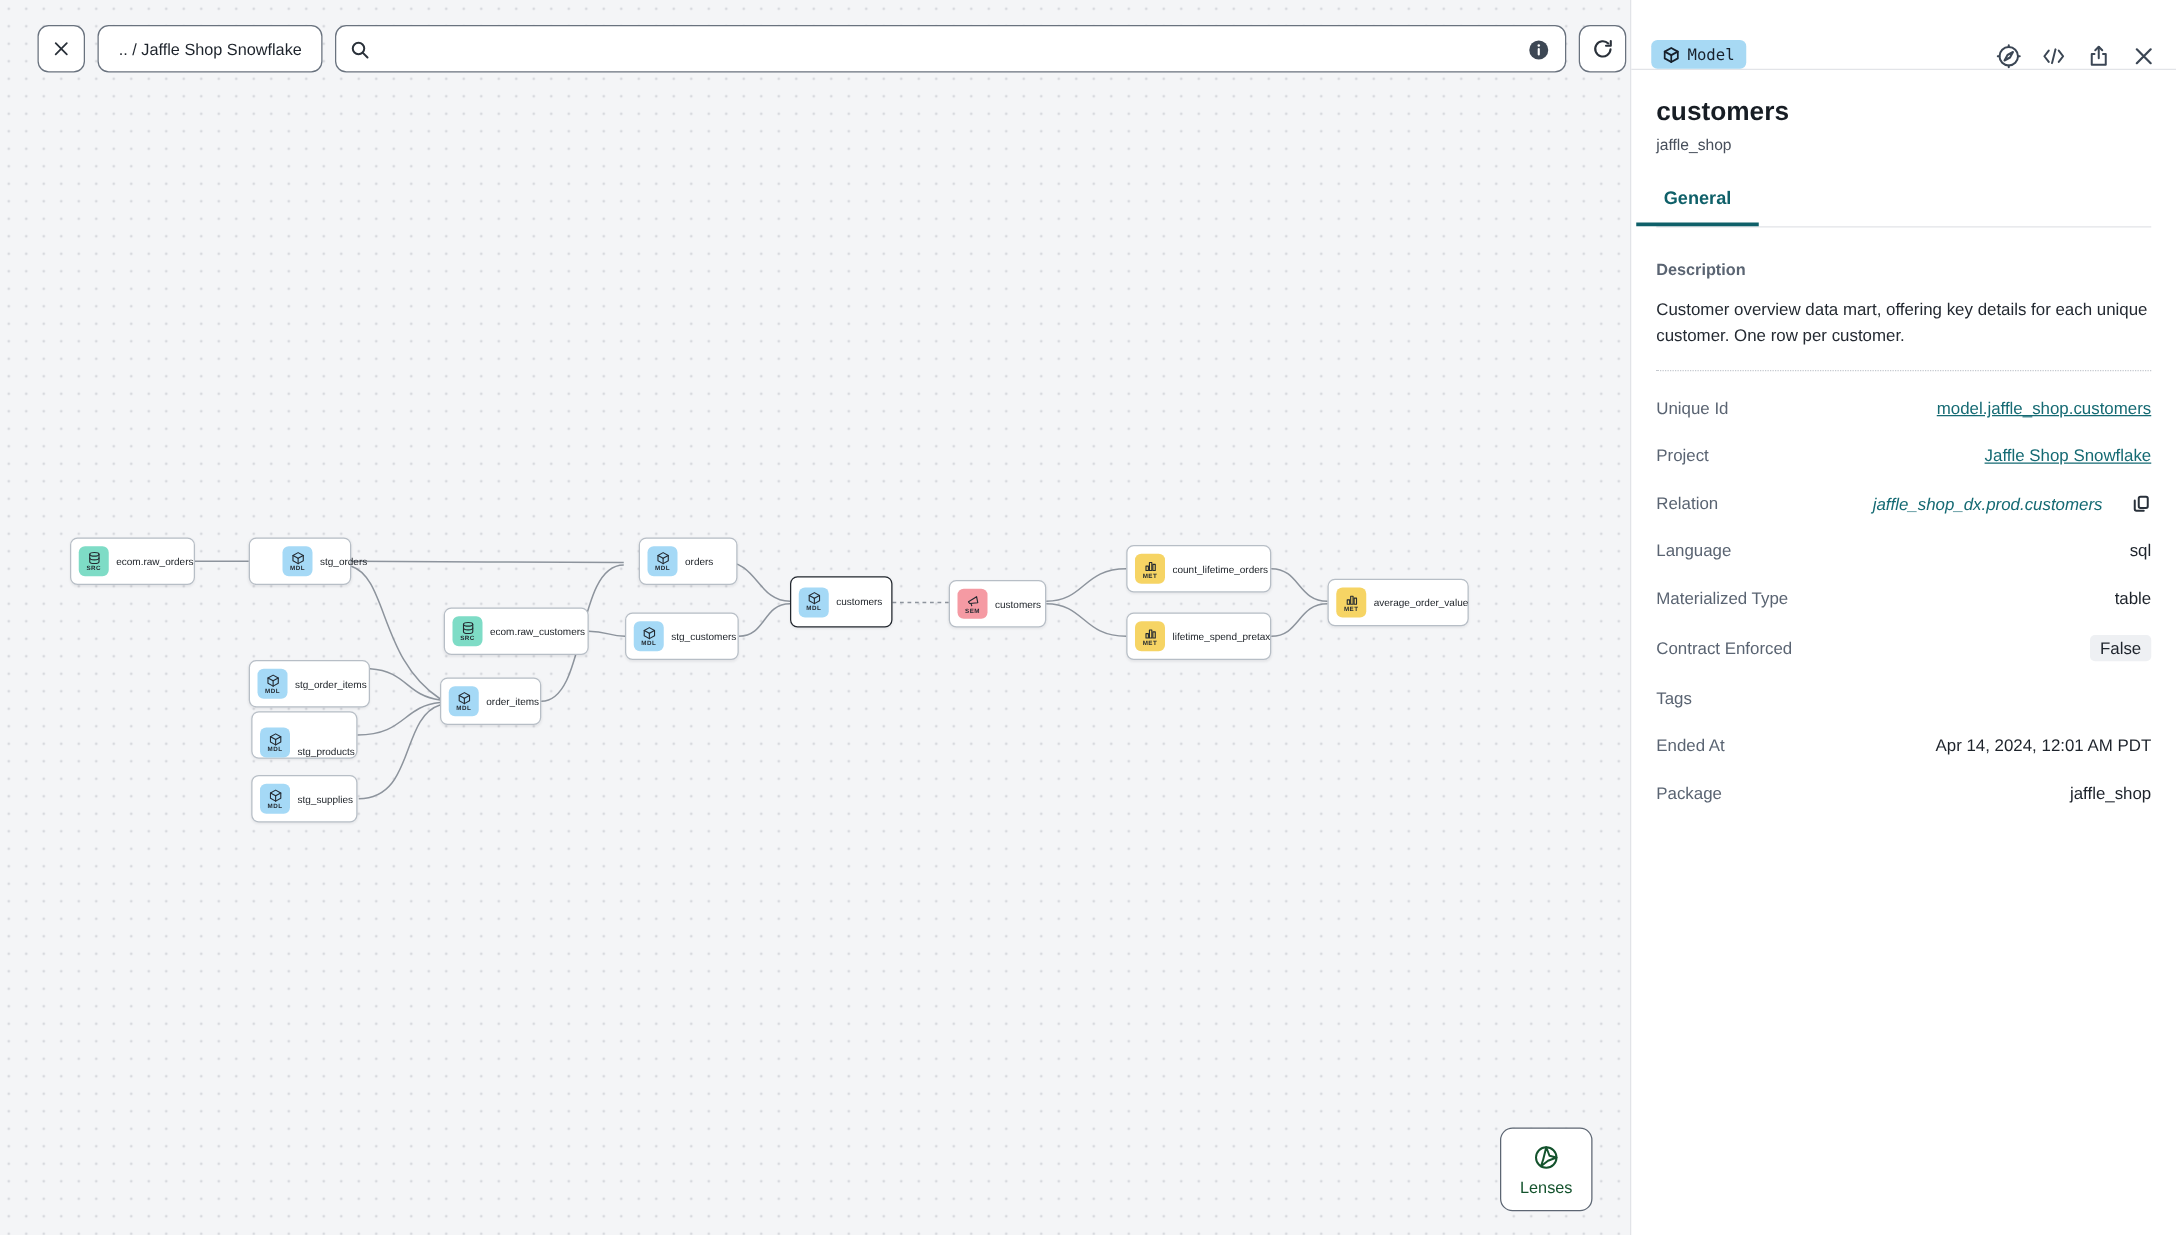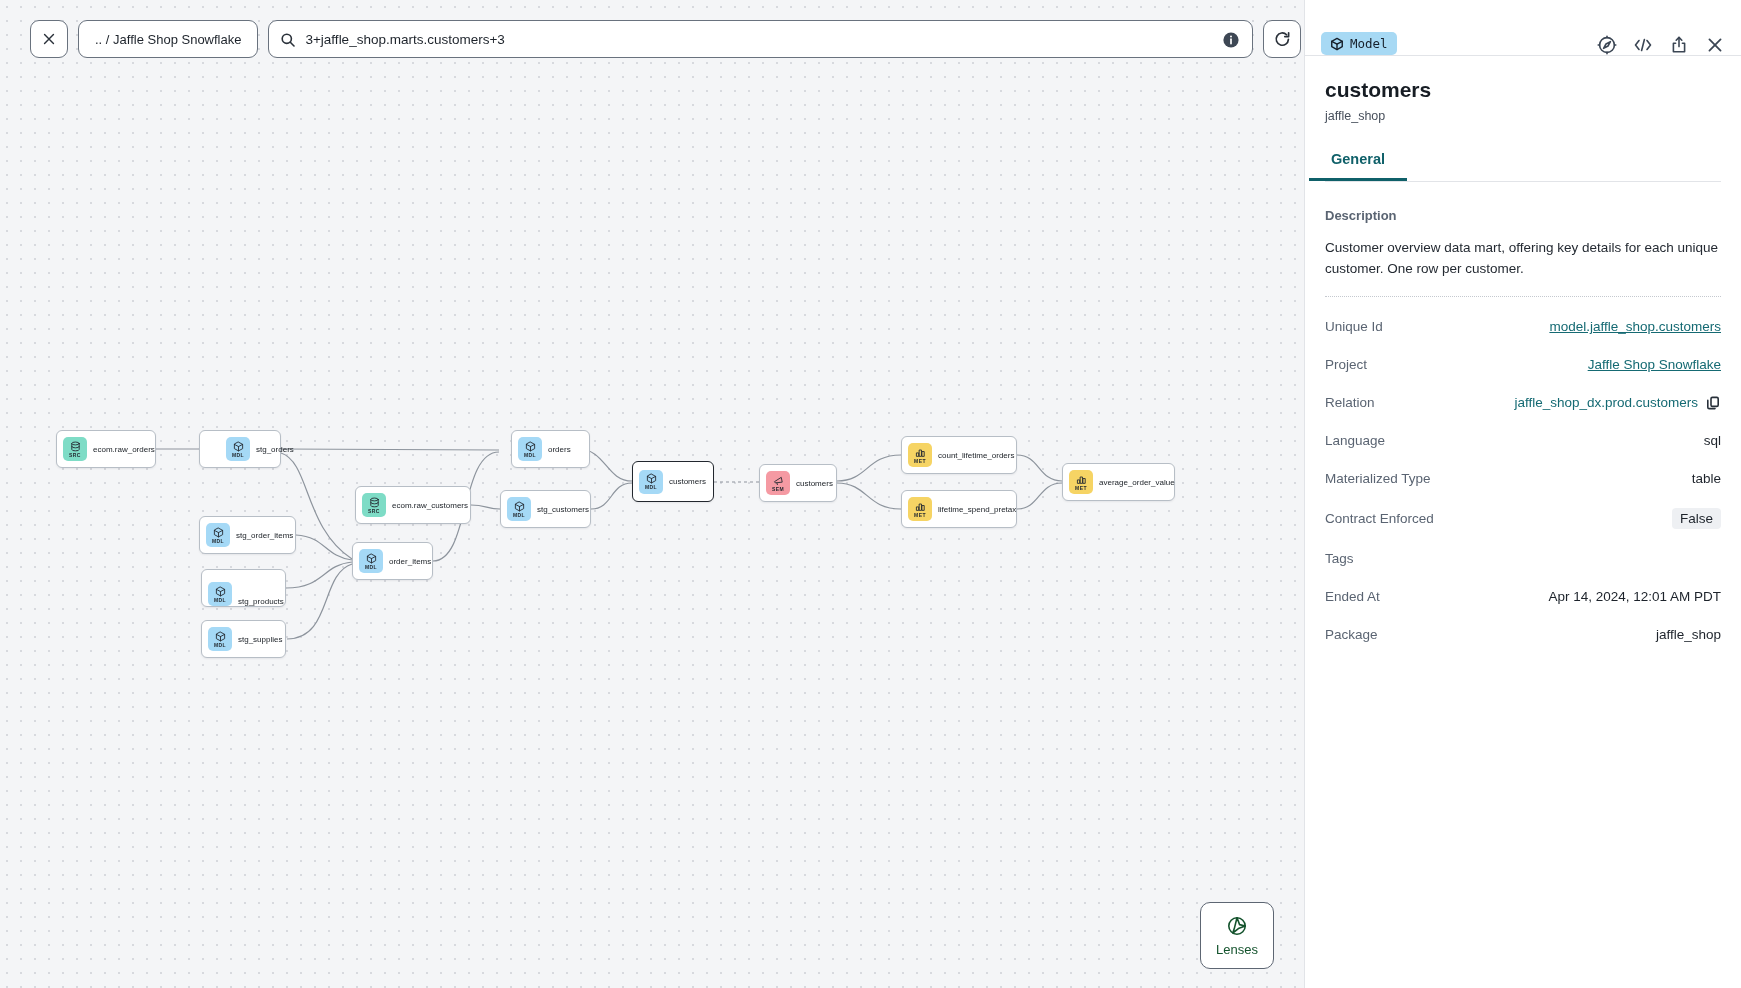--- a/index.html
+++ b/index.html
@@ -88,21 +88,21 @@
     border-bottom:3px solid #0f6069;cursor:pointer;
   }
   .sec-label{margin-top:26px;font-size:13px;font-weight:bold;color:#5a6472;}
   .desc{margin-top:14px;font-size:13.5px;line-height:21px;color:#242a32;}
   .dotsep{margin-top:17px;border-top:1.5px dotted #c5c9cf;}
   .frow{display:flex;align-items:center;justify-content:space-between;margin-top:21px;min-height:17px;}
   .frow .flabel{font-size:13.5px;color:#5a6472;flex:none;}
   .frow .fval{font-size:13.5px;color:#1d232b;text-align:right;}
   .frow a.fval{color:#156a73;text-decoration:underline;cursor:pointer;}
   .frow .rel{color:#156a73;}
-  .frow .valwrap{display:flex;align-items:flex-start;gap:7px;}
+  .frow .valwrap{display:flex;align-items:flex-end;gap:23px;font-style:italic;}
   .copybtn{width:16px;height:16px;color:#28303a;cursor:pointer;}
   .badge{background:#eef0f3;border-radius:4px;padding:3px 8px;font-size:13.5px;color:#1d232b;}
   .pill{background:#d5f1df;border-radius:14px;padding:6px 15px;font-size:13.5px;color:#1f5c38;}
 </style>
 </head>
 <body>
 
 <div class="canvas">
   <svg class="edge-layer" id="edge-layer" width="1741" height="988">
       <path d="M156 449 L199 449" class="edge"></path>
@@ -154,21 +154,21 @@
             <svg viewBox="0 0 16 16">
               <ellipse cx="8" cy="3.6" rx="5.4" ry="2.1"></ellipse>
               <path d="M2.6 3.6 V12.2 A5.4 2.1 0 0 0 13.4 12.2 V3.6"></path>
               <path d="M2.6 7.9 A5.4 2.1 0 0 0 13.4 7.9"></path>
             </svg>
           </span>
           <span class="k">SRC</span>
         </span>
         <span class="lbl">ecom.raw_customers</span>
       </div>
-      <div class="node" style="left: 199px; top: 516px; width: 97px;">
+      <div class="node" style="left: 199px; top: 528px; width: 97px;">
         <span class="chip" style="background: rgb(165, 217, 246);">
           <span class="g icon">
             <svg viewBox="0 0 16 16">
               <path d="M8 1.6 L14 4.9 V11.1 L8 14.4 L2 11.1 V4.9 Z"></path>
               <path d="M2 4.9 L8 8.1 L14 4.9"></path>
               <path d="M8 8.1 V14.4"></path>
             </svg>
           </span>
           <span class="k">MDL</span>
         </span>
@@ -316,21 +316,20 @@
     <div class="crumb">
       <span>.. / Jaffle Shop Snowflake</span>
     </div>
     <div class="searchbox">
       <span class="icon mag">
           <svg viewBox="0 0 18 18">
             <circle cx="7.8" cy="7.8" r="4.6"></circle>
             <path d="M11.3 11.3 L15 15"></path>
           </svg>
         </span>
-      <input type="text" value="3+jaffle_shop.marts.customers+3" style="">
       <span class="icon inf">
           <svg viewBox="0 0 18 18">
             <circle cx="9" cy="9" r="7.6" fill="currentColor" stroke="none"></circle>
             <path d="M9 8.2 V12.6" stroke="#fff" stroke-width="1.7"></path>
             <circle cx="9" cy="5.4" r="1" fill="#fff" stroke="none"></circle>
           </svg>
         </span>
     </div>
     <div class="tb-btn">
       <span class="icon" style="width:19px;height:19px">

